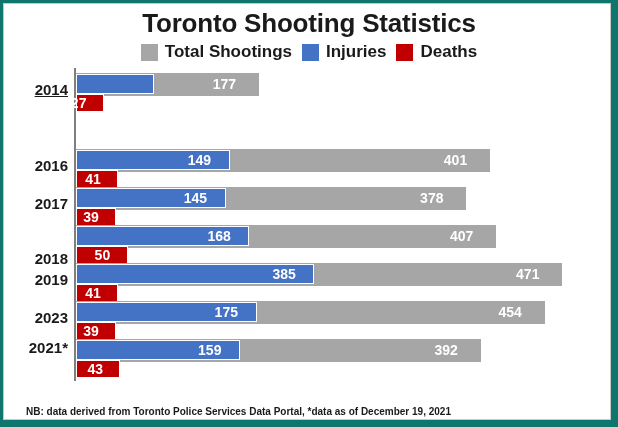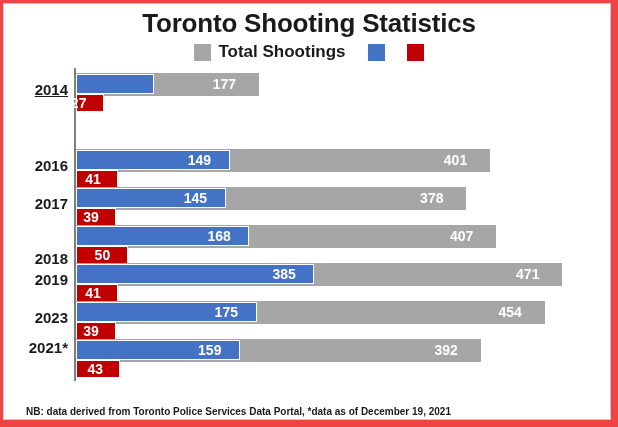--- a/index.html
+++ b/index.html
@@ -7,21 +7,21 @@
     padding: 0;
     background: #ffffff;
   }
   body {
     font-family: "Liberation Sans", sans-serif;
   }
   #chart-root {
     position: relative;
     width: 618px;
     height: 427px;
-    background: #ef4444;
+    background: #0f766e;
     box-sizing: border-box;
     overflow: hidden;
   }
   .outer-border {
     position: absolute;
     left: 3px;
     top: 3px;
     width: 608px;
     height: 417px;
     border: 1px solid #c8c8c8;
@@ -40,21 +40,21 @@
     letter-spacing: -0.2px;
   }
   .legend {
     position: absolute;
     left: 0;
     top: 42px;
     width: 618px;
     display: flex;
     justify-content: center;
     align-items: center;
-    gap: 22px;
+    gap: 10px;
   }
   .legend-item {
     display: flex;
     align-items: center;
     gap: 7px;
   }
   .legend-swatch {
     width: 17px;
     height: 17px;
     display: inline-block;
@@ -136,23 +136,25 @@
 
   <div class="chart-title">Toronto Shooting Statistics</div>
 
   <div class="legend" id="legend">
       <div class="legend-item">
         <span class="legend-swatch" style="background: rgb(166, 166, 166);"></span>
         <span class="legend-label">Total Shootings</span>
       </div>
       <div class="legend-item">
         <span class="legend-swatch" style="background: rgb(68, 114, 196);"></span>
+        <span class="legend-label">Injuries</span>
       </div>
       <div class="legend-item">
         <span class="legend-swatch" style="background: rgb(192, 0, 0);"></span>
+        <span class="legend-label">Deaths</span>
       </div>
     </div>
 
   <div class="plot" id="plot">
     <div class="axis-line"></div>
   <div class="group" style="top: 4px; height: 38px;">
         <div class="cat-label" style="top: 9px; text-decoration: underline;">2014</div>
         <div class="bar bar-total" style="width: 182.664px; top: 1px;"></div>
         <div class="bar-value" style="left: 202.664px; top: 4px;">177</div>
         <div class="bar bar-injuries" style="width: 78.432px; top: 2px;"></div>

